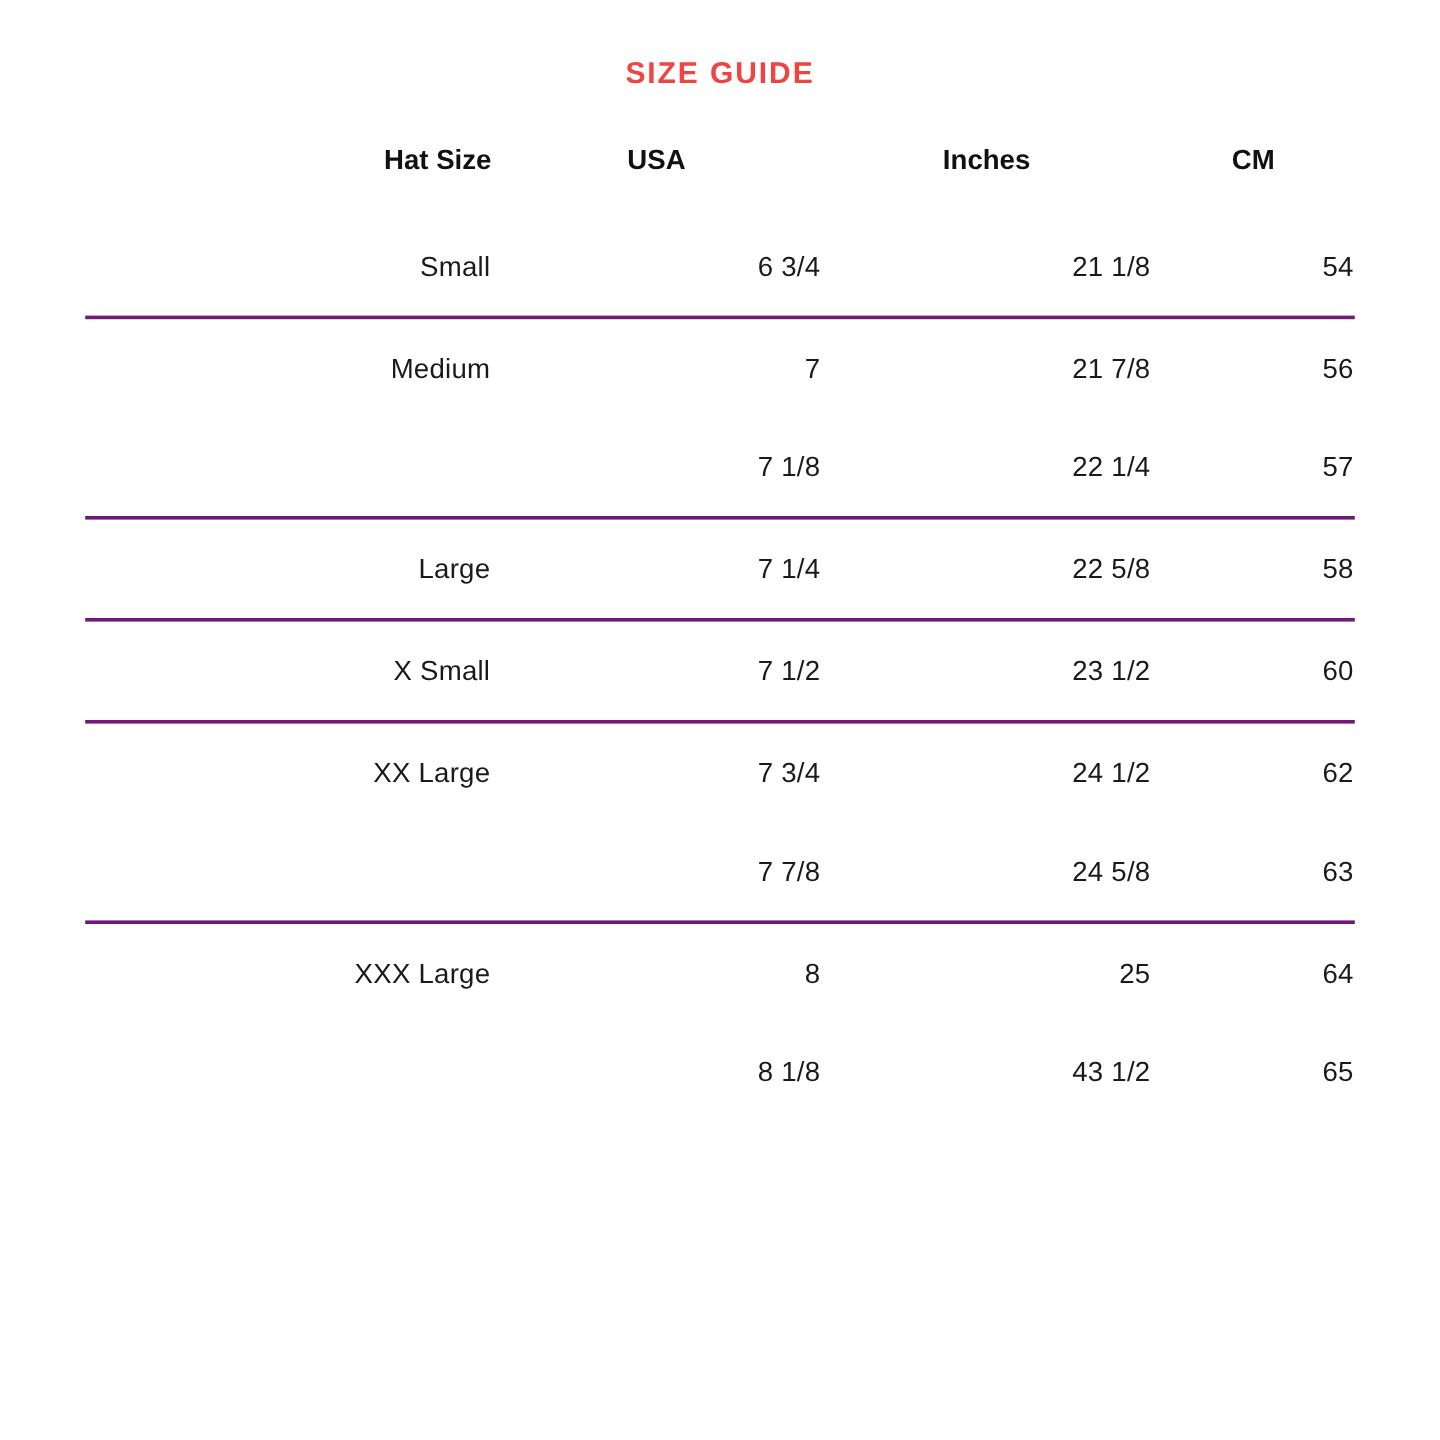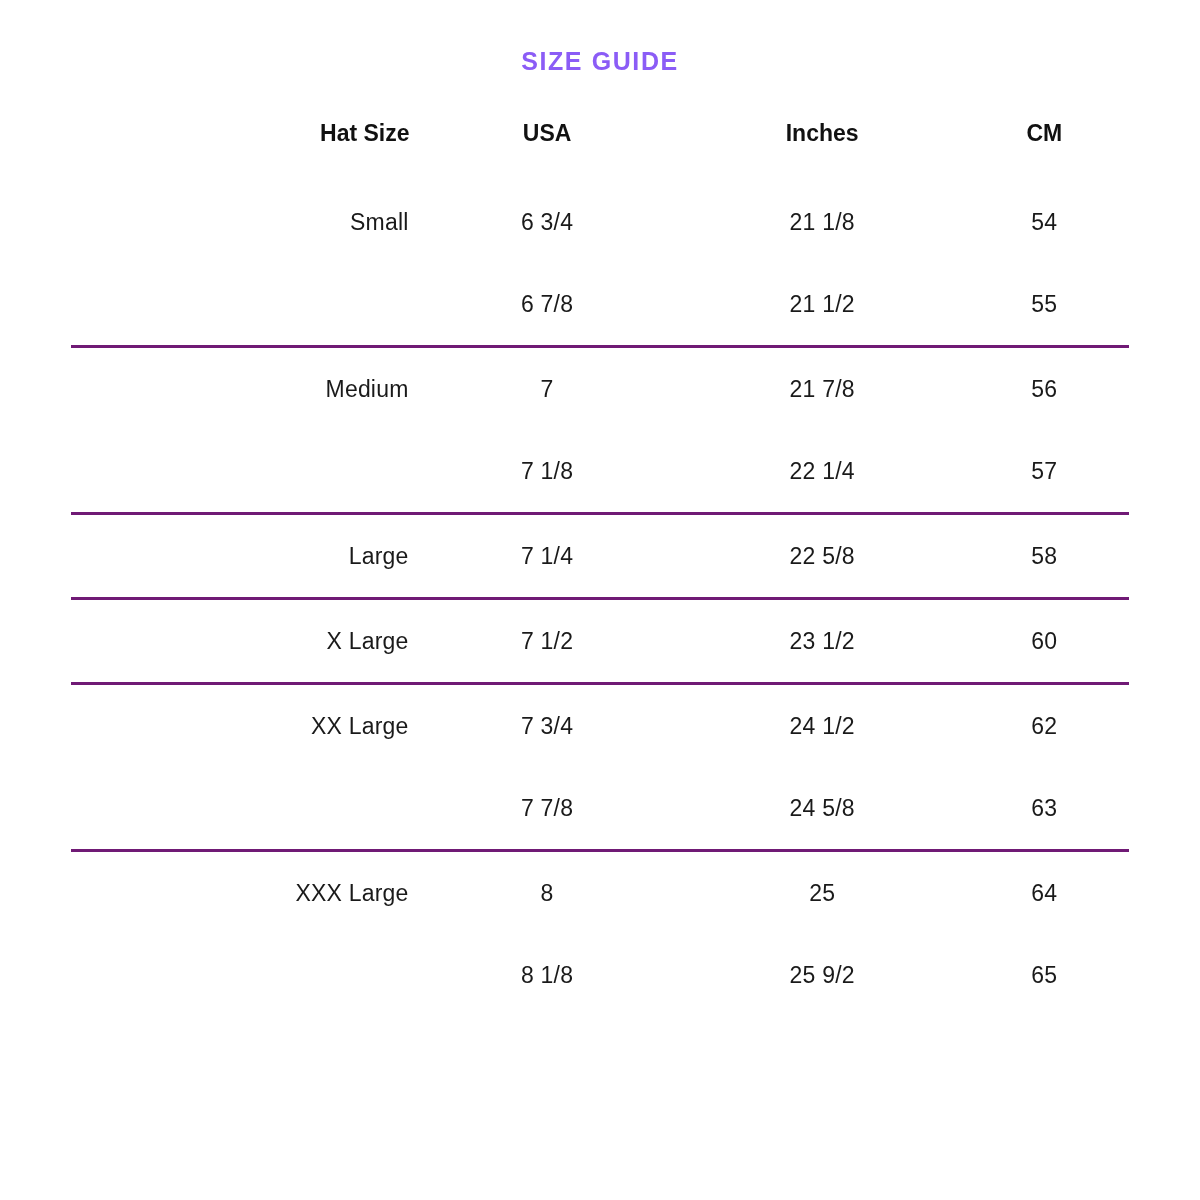--- a/index.html
+++ b/index.html
@@ -20,21 +20,21 @@
     position: relative;
     box-sizing: border-box;
     padding: 0;
   }
   .title {
     text-align: center;
     font-size: 25px;
     font-weight: bold;
     letter-spacing: 1.6px;
     margin-top: 47px;
-    color: #8b5cf6;
+    color: #ef4444;
   }
   table.size-table {
     width: 1058px;
     margin: 0 auto;
     margin-top: 44px;
     border-collapse: collapse;
     table-layout: fixed;
   }
   table.size-table col.c1 { width: 32%; }
   table.size-table col.c2 { width: 26%; }
@@ -50,21 +50,21 @@
     vertical-align: top;
   }
   thead th.left {
     text-align: right;
     padding-left: 30px;
   }
   tbody td {
     font-size: 23px;
     font-weight: normal;
     color: #1a1a1a;
-    text-align: center;
+    text-align: right;
     height: 80px;
     vertical-align: middle;
     letter-spacing: 0.2px;
   }
   tbody td.left {
     text-align: right;
     padding-left: 30px;
   }
   tr.group-sep > td {
     border-top: 3px solid #701a75;
@@ -92,46 +92,40 @@
         <th>CM</th>
       </tr>
     </thead>
     <tbody id="table-body">
         <tr>
           <td class="left">Small</td>
           <td>6 3/4</td>
           <td>21 1/8</td>
           <td>54</td>
         </tr>
-        <tr>
-          <td class="left"></td>
-          <td>6 7/8</td>
-          <td>21 1/2</td>
-          <td>55</td>
-        </tr>
         <tr class="group-sep">
           <td class="left">Medium</td>
           <td>7</td>
           <td>21 7/8</td>
           <td>56</td>
         </tr>
         <tr>
           <td class="left"></td>
           <td>7 1/8</td>
           <td>22 1/4</td>
           <td>57</td>
         </tr>
         <tr class="group-sep">
           <td class="left">Large</td>
           <td>7 1/4</td>
           <td>22 5/8</td>
           <td>58</td>
         </tr>
         <tr class="group-sep">
-          <td class="left">X Large</td>
+          <td class="left">X Small</td>
           <td>7 1/2</td>
           <td>23 1/2</td>
           <td>60</td>
         </tr>
         <tr class="group-sep">
           <td class="left">XX Large</td>
           <td>7 3/4</td>
           <td>24 1/2</td>
           <td>62</td>
         </tr>
@@ -143,19 +137,19 @@
         </tr>
         <tr class="group-sep">
           <td class="left">XXX Large</td>
           <td>8</td>
           <td>25</td>
           <td>64</td>
         </tr>
         <tr>
           <td class="left"></td>
           <td>8 1/8</td>
-          <td>25 9/2</td>
+          <td>43 1/2</td>
           <td>65</td>
         </tr>
       </tbody>
   </table>
 
 </div>
 
 </body></html>

